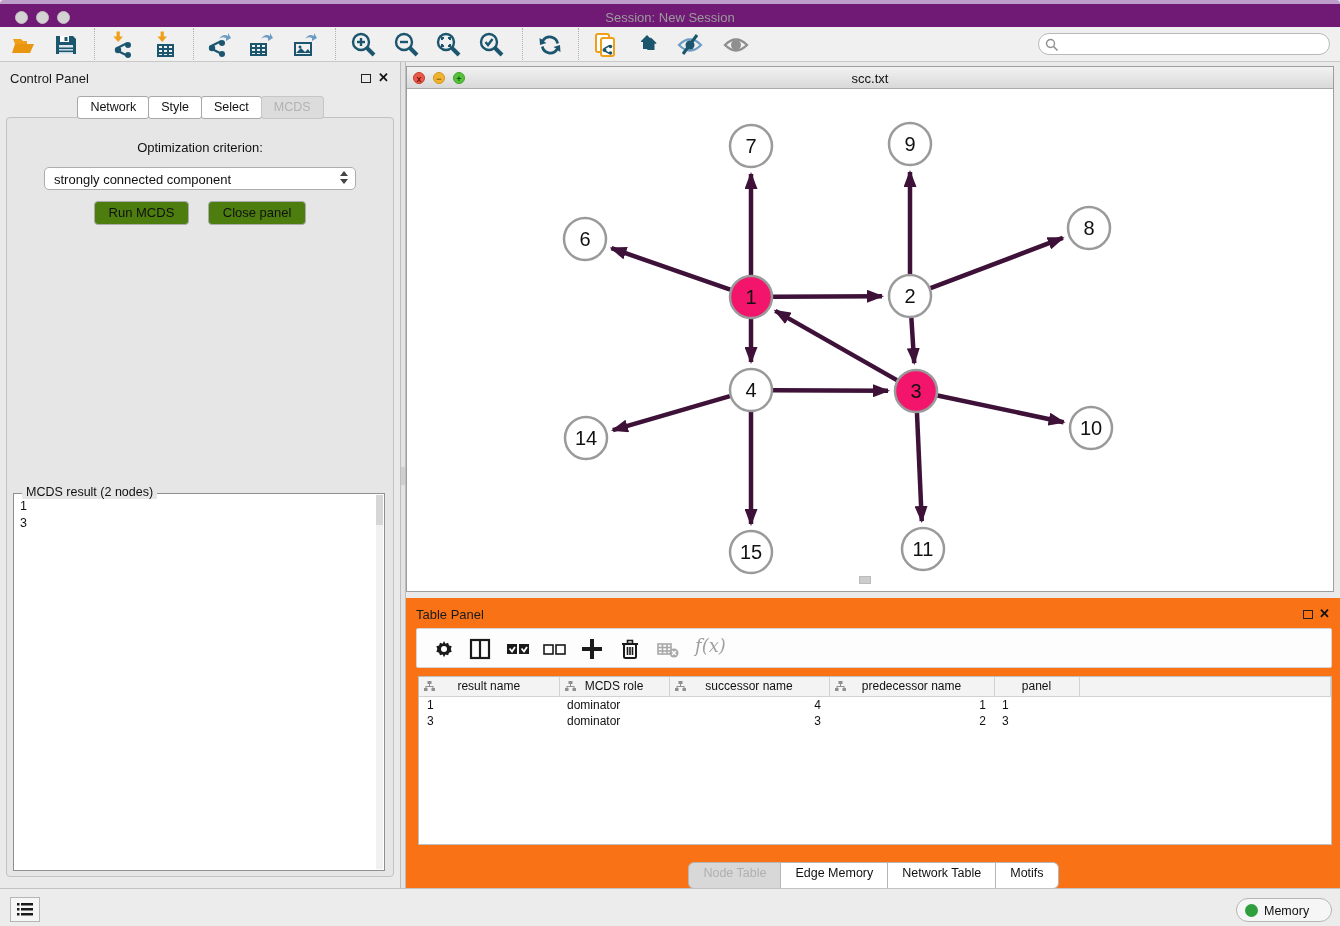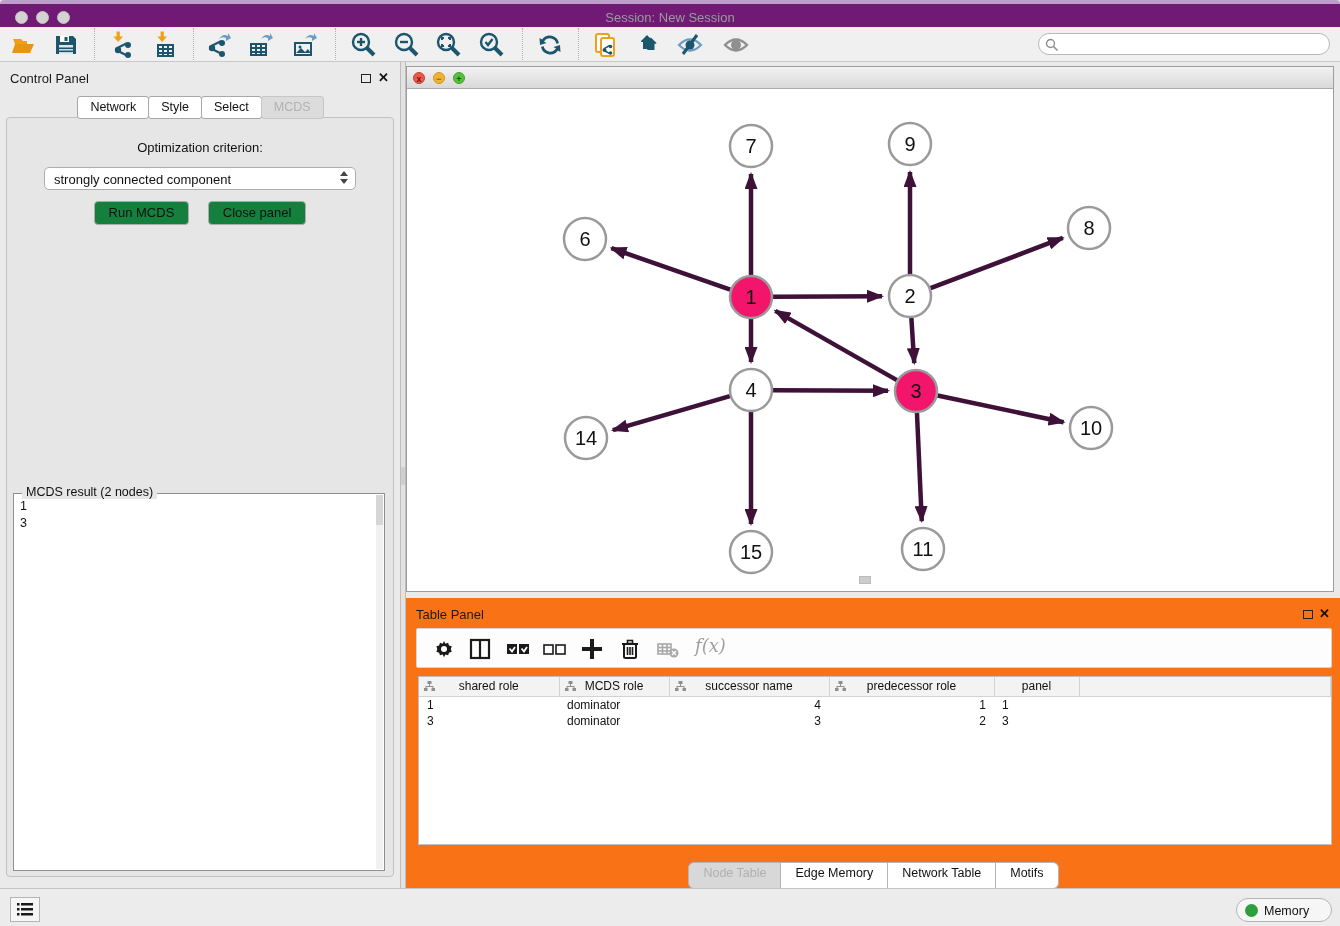--- a/index.html
+++ b/index.html
@@ -31,21 +31,21 @@
   .tab-btn.disabled { background:#dcdcdc; color:#b2b2b2; border-color:#c6c6c6; }
   .ctrl-inner { position:absolute; left:6px; top:55px; width:388px; height:760px; background:#e7e6e6; border:1px solid #c2c2c2; border-radius:4px; }
   .opt-label { margin-top:22px; text-align:center; font-size:13px; color:#111; }
   .combo { position:relative; margin:12px auto 0; width:312px; height:23px; background:#fff; border:1px solid #adadad; border-radius:5px; cursor:pointer; }
   .combo-text { position:absolute; left:9px; top:4px; font-size:13px; color:#111; }
   .combo-arrows { position:absolute; right:7px; top:3px; }
   .combo-arrows div { width:0; height:0; border-left:4px solid transparent; border-right:4px solid transparent; }
   .arr-up { border-bottom:5px solid #444; margin-bottom:3px; }
   .arr-dn { border-top:5px solid #444; }
   .btn-row { margin-top:11px; text-align:center; }
-  .push-btn { display:inline-block; background:#15803d; border:1px solid #ababab; border-radius:4px; font-size:13px; color:#111; padding:3px 14px 4px; margin:0 7px; cursor:pointer; }
+  .push-btn { display:inline-block; background:#4d7c0f; border:1px solid #ababab; border-radius:4px; font-size:13px; color:#111; padding:3px 14px 4px; margin:0 7px; cursor:pointer; }
   .result-box { position:absolute; left:6px; top:375px; width:372px; height:378px; border:1px solid #8f8f8f; background:#fff; }
   .result-legend { position:absolute; left:8px; top:-9px; background:#e7e6e6; padding:0 4px; font-size:12.5px; color:#111; }
   .result-text { position:absolute; left:6px; top:4px; font-size:12.5px; color:#111; white-space:pre-line; line-height:17px; }
   .result-scroll { position:absolute; right:1px; top:1px; width:7px; height:374px; background:#f1f1f1; }
   .result-thumb { position:absolute; right:0; top:0; width:7px; height:30px; background:#d6d6d6; }
 
   
   .v-split { position:absolute; left:400px; top:62px; width:6px; height:826px; background:#e4e3e3; border-left:1px solid #bdbdbd; border-right:1px solid #bdbdbd; }
   .v-split .grab { position:absolute; top:405px; left:0px; width:4px; height:18px; background:#cfcfcf; cursor:col-resize; }
 
@@ -293,20 +293,21 @@
 
 <div class="v-split">
     <div class="grab"></div>
   </div>
 
 <div class="net-win">
   <div class="net-titlebar">
     <div class="dot dot-close">x</div>
     <div class="dot dot-min">−</div>
     <div class="dot dot-max">+</div>
+    <div class="net-title">scc.txt</div>
   </div>
   <div class="net-canvas">
     <svg id="graph-svg" width="926" height="496">
         <defs>
           <marker id="arrow" markerUnits="userSpaceOnUse" markerWidth="17" markerHeight="13" refX="15" refY="6.5" orient="auto">
             <path d="M0,0 L17,6.5 L0,13 Z" fill="#3e1138"></path>
           </marker>
         </defs>
         <line x1="344" y1="186" x2="344" y2="85" stroke="#3e1138" stroke-width="4.5" marker-end="url(#arrow)"></line>
         <line x1="323.23121807335133" y1="200.7434376400866" x2="204.43299517937103" y2="159.23562482170794" stroke="#3e1138" stroke-width="4.5" marker-end="url(#arrow)"></line>
@@ -425,21 +426,21 @@
         </colgroup>
       <thead>
         <tr>
           <th><svg class="col-ic" width="11" height="11" viewBox="0 0 11 11">
                 <g fill="#8f8f8f">
                   <rect x="3.5" y="0" width="4" height="3"></rect>
                   <rect x="0" y="7" width="3.5" height="3"></rect>
                   <rect x="7.5" y="7" width="3.5" height="3"></rect>
                   <path d="M5 3 v2 H1.5 v2 h1 v-1 h6 v1 h1 V5 H6 V3 z"></path>
                 </g>
-              </svg><span>shared role</span></th>
+              </svg><span>result name</span></th>
           <th><svg class="col-ic" width="11" height="11" viewBox="0 0 11 11">
                 <g fill="#8f8f8f">
                   <rect x="3.5" y="0" width="4" height="3"></rect>
                   <rect x="0" y="7" width="3.5" height="3"></rect>
                   <rect x="7.5" y="7" width="3.5" height="3"></rect>
                   <path d="M5 3 v2 H1.5 v2 h1 v-1 h6 v1 h1 V5 H6 V3 z"></path>
                 </g>
               </svg><span>MCDS role</span></th>
           <th><svg class="col-ic" width="11" height="11" viewBox="0 0 11 11">
                 <g fill="#8f8f8f">
@@ -449,21 +450,21 @@
                   <path d="M5 3 v2 H1.5 v2 h1 v-1 h6 v1 h1 V5 H6 V3 z"></path>
                 </g>
               </svg><span>successor name</span></th>
           <th><svg class="col-ic" width="11" height="11" viewBox="0 0 11 11">
                 <g fill="#8f8f8f">
                   <rect x="3.5" y="0" width="4" height="3"></rect>
                   <rect x="0" y="7" width="3.5" height="3"></rect>
                   <rect x="7.5" y="7" width="3.5" height="3"></rect>
                   <path d="M5 3 v2 H1.5 v2 h1 v-1 h6 v1 h1 V5 H6 V3 z"></path>
                 </g>
-              </svg><span>predecessor role</span></th>
+              </svg><span>predecessor name</span></th>
           <th><span>panel</span></th>
           <th></th>
         </tr>
       </thead>
       <tbody id="grid-body">
           <tr>
             <td class="al">1</td>
             <td class="al">dominator</td>
             <td class="ar">4</td>
             <td class="ar">1</td>

